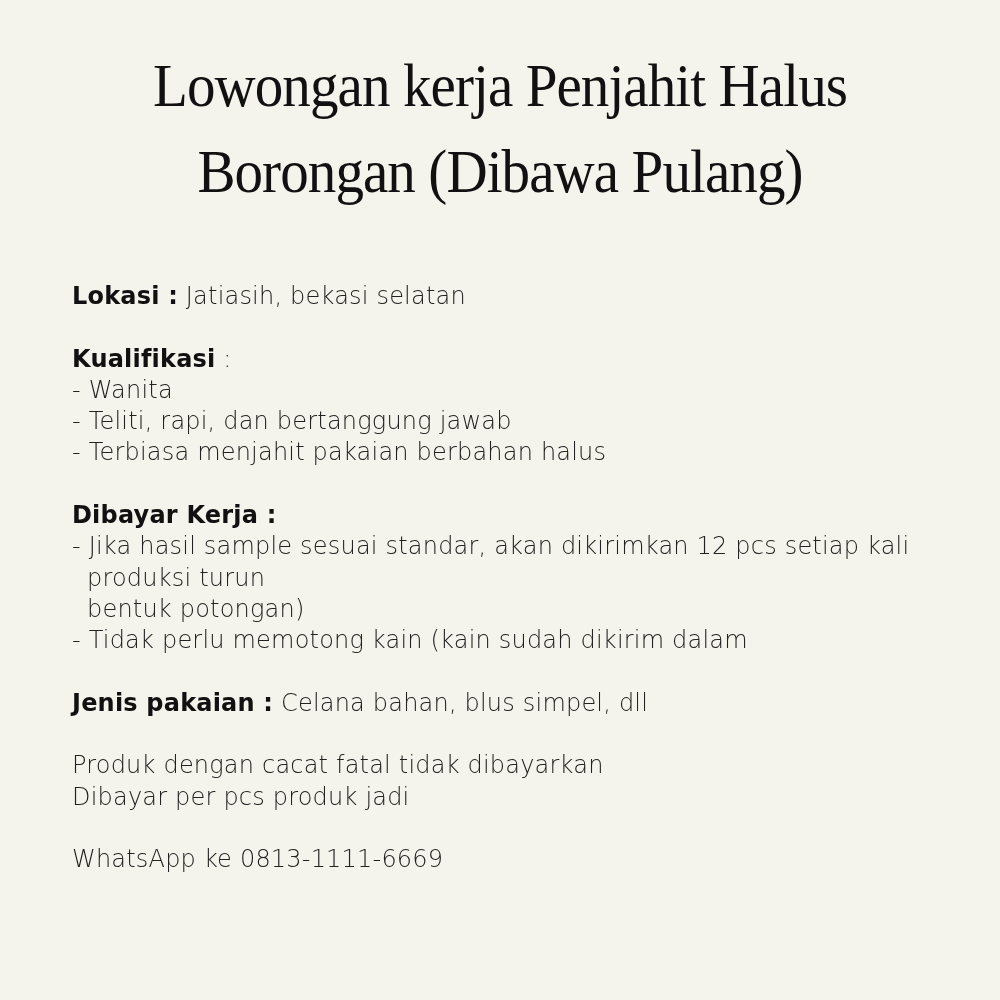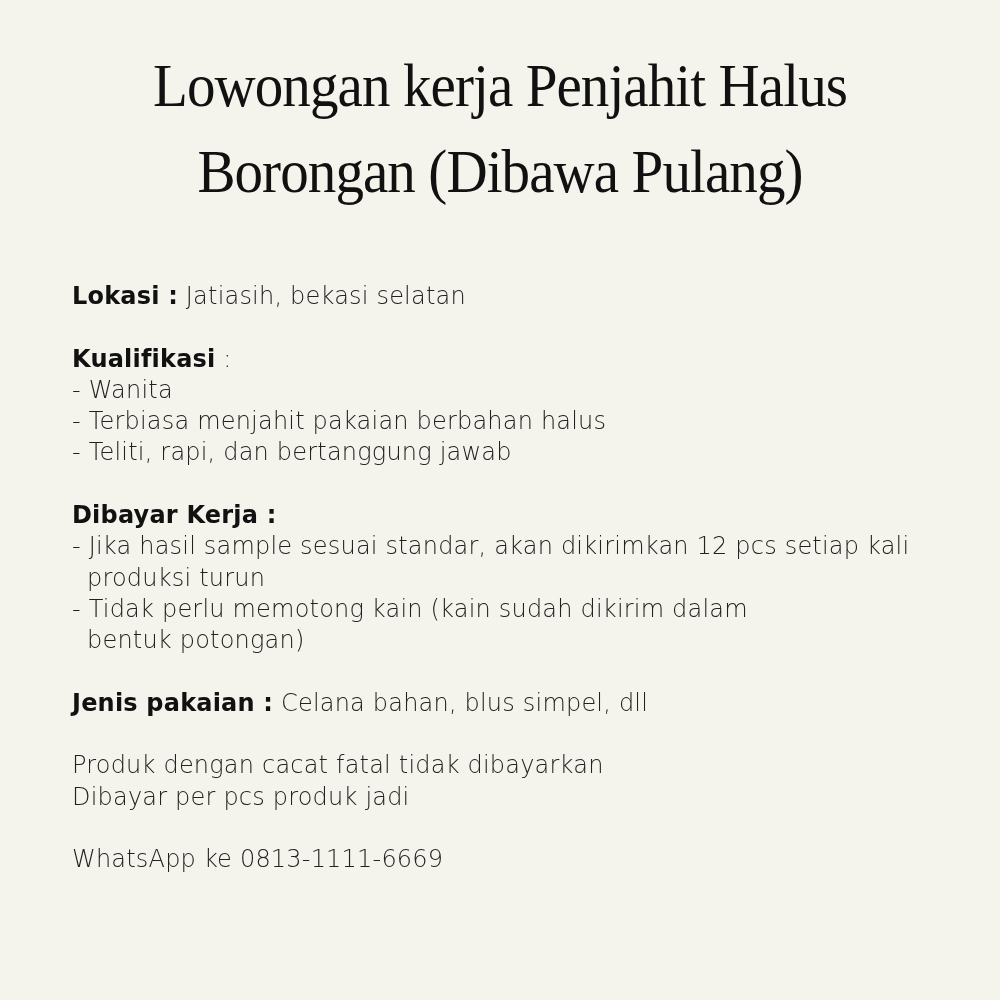--- a/index.html
+++ b/index.html
@@ -50,29 +50,29 @@
 <div class="content">
   <div class="line">
     <span class="label">Lokasi :</span><span> Jatiasih, bekasi selatan</span>
   </div>
   <div class="gap"></div>
 
   <div class="line">
     <span class="label">Kualifikasi</span><span> :</span>
   </div>
   <div class="line">- Wanita</div>
+  <div class="line">- Teliti, rapi, dan bertanggung jawab</div>
   <div class="line">- Terbiasa menjahit pakaian berbahan halus</div>
-  <div class="line">- Teliti, rapi, dan bertanggung jawab</div>
   <div class="gap"></div>
 
   <div class="line label">Dibayar Kerja :</div>
   <div class="line">- Jika hasil sample sesuai standar, akan dikirimkan 12 pcs setiap kali</div>
   <div class="line indent">produksi turun</div>
+  <div class="line indent">bentuk potongan)</div>
   <div class="line">- Tidak perlu memotong kain (kain sudah dikirim dalam</div>
-  <div class="line indent">bentuk potongan)</div>
   <div class="gap"></div>
 
   <div class="line">
     <span class="label">Jenis pakaian :</span><span> Celana bahan, blus simpel, dll</span>
   </div>
   <div class="gap"></div>
 
   <div class="line">Produk dengan cacat fatal tidak dibayarkan</div>
   <div class="line">Dibayar per pcs produk jadi</div>
   <div class="gap"></div>

